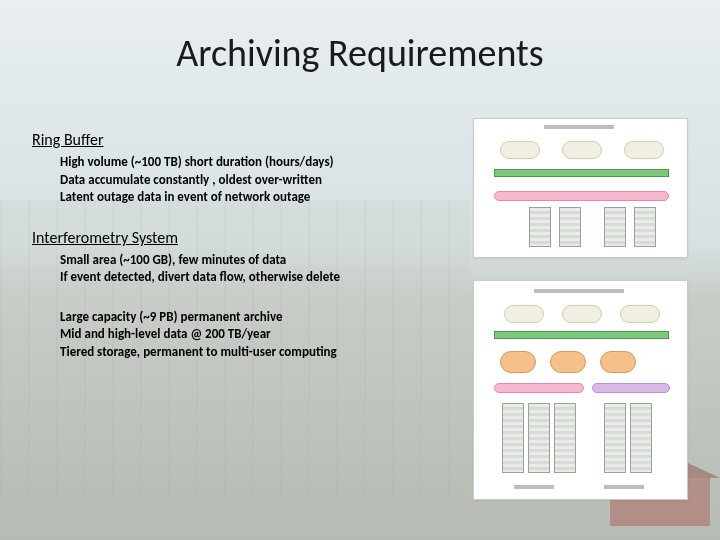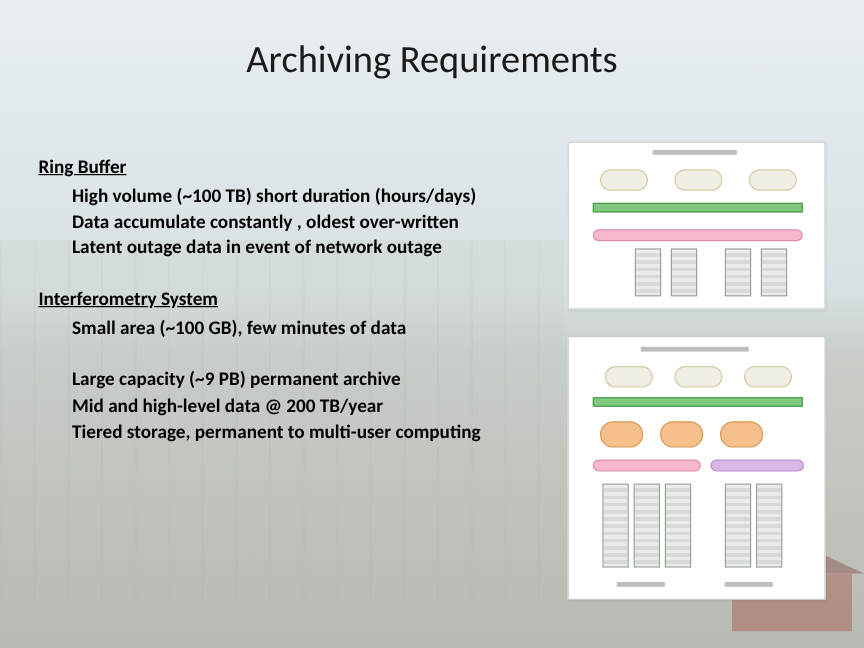--- a/index.html
+++ b/index.html
@@ -23,32 +23,32 @@
   }
   .bg-house .roof {
     width: 0; height: 0; border-left: 60px solid transparent; border-right: 60px solid transparent;
     border-bottom: 28px solid #7a2a22;
   }
   .bg-house .wall { width: 100px; height: 48px; background: #a63a2e; margin-left: 10px; }
   .slide { position: relative; width: 720px; height: 540px; }
   .title {
     position: absolute; top: 30px; left: 0; right: 0;
     text-align: center;
-    font-size: 32px; font-weight: 400; color: #1a1a1a;
+    font-size: 38px; font-weight: 400; color: #1a1a1a;
   }
   .content {
     position: absolute; top: 130px; left: 32px; width: 420px;
   }
   .section { margin-bottom: 22px; }
   .heading {
-    font-size: 16px; font-weight: 700; text-decoration: underline; color: #000;
+    font-size: 16px; font-weight: 400; text-decoration: underline; color: #000;
     margin-bottom: 4px;
   }
   .items { padding-left: 28px; }
-  .item { font-size: 16px; font-weight: 600; color: #000; line-height: 1.35; }
+  .item { font-size: 13px; font-weight: 600; color: #000; line-height: 1.35; }
   
   .diag {
     position: absolute; background: #fff; border: 1px solid #c9cec9;
     box-shadow: 0 1px 2px rgba(0,0,0,.08);
   }
   .diag-top { right: 32px; top: 118px; width: 215px; height: 140px; }
   .diag-bot { right: 32px; top: 280px; width: 215px; height: 220px; }
   .diag .rack {
     position: absolute; width: 22px; border: 1px solid #9aa39a; background:
       repeating-linear-gradient(#e9ece9 0 3px, #d7dbd6 3px 6px);
@@ -83,20 +83,21 @@
         <div class="item">High volume (~100 TB) short duration (hours/days)</div>
         <div class="item">Data accumulate constantly , oldest over-written</div>
         <div class="item">Latent outage data in event of network outage</div>
       </div>
     </div>
 
     <div class="section">
       <div class="heading">Interferometry System</div>
       <div class="items">
         <div class="item">Small area (~100 GB), few minutes of data</div>
+        <div class="item">If event detected, divert data flow, otherwise delete</div>
       </div>
     </div>
 
     <div class="section">
       <div class="items">
         <div class="item">Large capacity (~9 PB) permanent archive</div>
         <div class="item">Mid and high-level data @ 200 TB/year</div>
         <div class="item">Tiered storage, permanent to multi-user computing</div>
       </div>
     </div>

